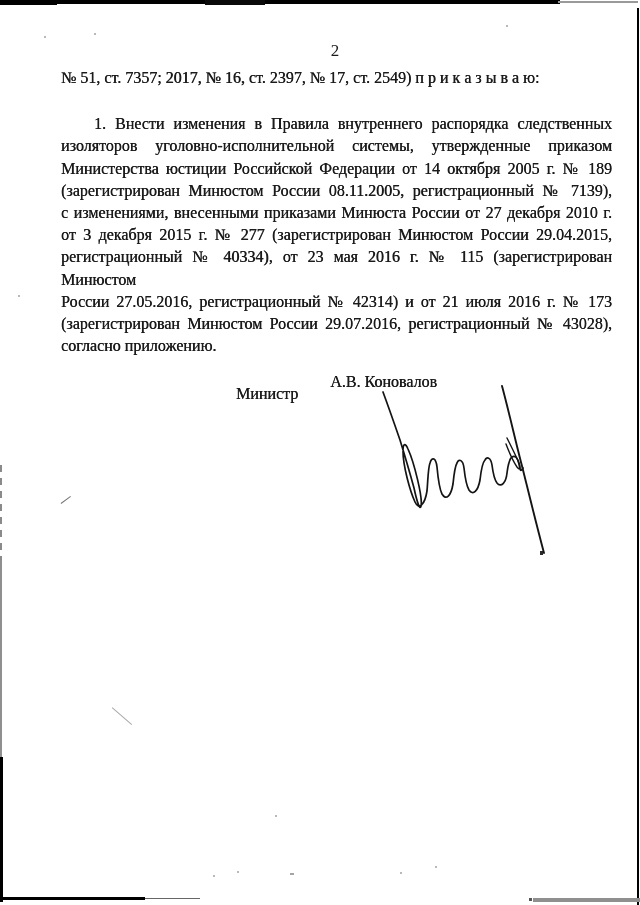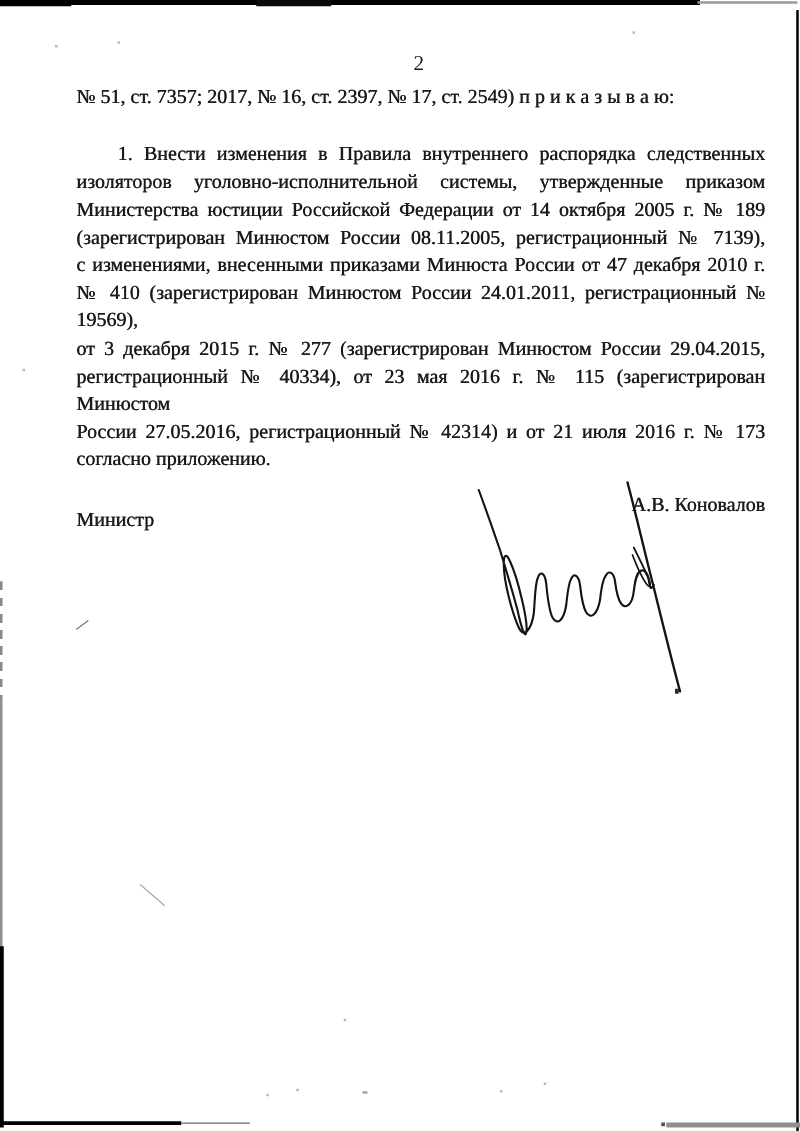--- a/index.html
+++ b/index.html
@@ -20,21 +20,21 @@
   .doc-text{
     position:absolute;left:61px;top:67px;width:551px;
     font-size:16px;line-height:22.2px;
     text-shadow:0.35px 0 0 currentColor;
   }
   .para .line{text-align:justify;text-align-last:justify;white-space:normal;}
   .para .line.final{text-align-last:left;}
   .para.indent .line:first-child{text-indent:33px;}
   .para.gap{margin-top:24px;}
   .sig-row{
-    margin-top:26px;display:flex;justify-content:space-between;align-items:flex-start;gap:32px;
+    margin-top:26px;display:flex;justify-content:center;align-items:flex-start;gap:32px;
   }
   .sig-name{position:relative;top:-12px;}
   
   .signature-svg{position:absolute;left:370px;top:378px;width:190px;height:185px;}
   
   .art{position:absolute;}
   .top-bar-main{left:0;top:0;width:560px;height:3.5px;background:var(--scan-black);}
   .top-bar-blob1{left:0;top:0;width:57px;height:5px;background:var(--scan-black);}
   .top-bar-blob2{left:205px;top:0;width:60px;height:5px;background:#0a0a0a;}
   .top-bar-gray{left:558px;top:1px;width:80px;height:2px;background:#9a9a9a;}
@@ -105,25 +105,25 @@
 
   <div class="doc-text">
     <div class="para">
         <div class="line final">№ 51, ст. 7357; 2017, № 16, ст. 2397, № 17, ст. 2549) п р и к а з ы в а ю:</div>
       </div>
     <div class="para indent gap">
         <div class="line">1. Внести изменения в Правила внутреннего распорядка следственных</div>
         <div class="line">изоляторов уголовно-исполнительной системы, утвержденные приказом</div>
         <div class="line">Министерства юстиции Российской Федерации от 14 октября 2005 г. № 189</div>
         <div class="line">(зарегистрирован Минюстом России 08.11.2005, регистрационный № 7139),</div>
-        <div class="line">с изменениями, внесенными приказами Минюста России от 47 декабря 2010 г.</div>
-        <div class="line">№ 410 (зарегистрирован Минюстом России 24.01.2011, регистрационный № 19569),</div>
+        <div class="line">с изменениями, внесенными приказами Минюста России от 27 декабря 2010 г.</div>
         <div class="line">от 3 декабря 2015 г. № 277 (зарегистрирован Минюстом России 29.04.2015,</div>
         <div class="line">регистрационный № 40334), от 23 мая 2016 г. № 115 (зарегистрирован Минюстом</div>
         <div class="line">России 27.05.2016, регистрационный № 42314) и от 21 июля 2016 г. № 173</div>
+        <div class="line">(зарегистрирован Минюстом России 29.07.2016, регистрационный № 43028),</div>
         <div class="line final">согласно приложению.</div>
       </div>
 
     <div class="sig-row">
       <span class="sig-title">Министр</span>
       <span class="sig-name">А.В. Коновалов</span>
     </div>
   </div>
 
   <svg class="signature-svg" viewBox="0 0 190 185" fill="none" xmlns="http://www.w3.org/2000/svg">

